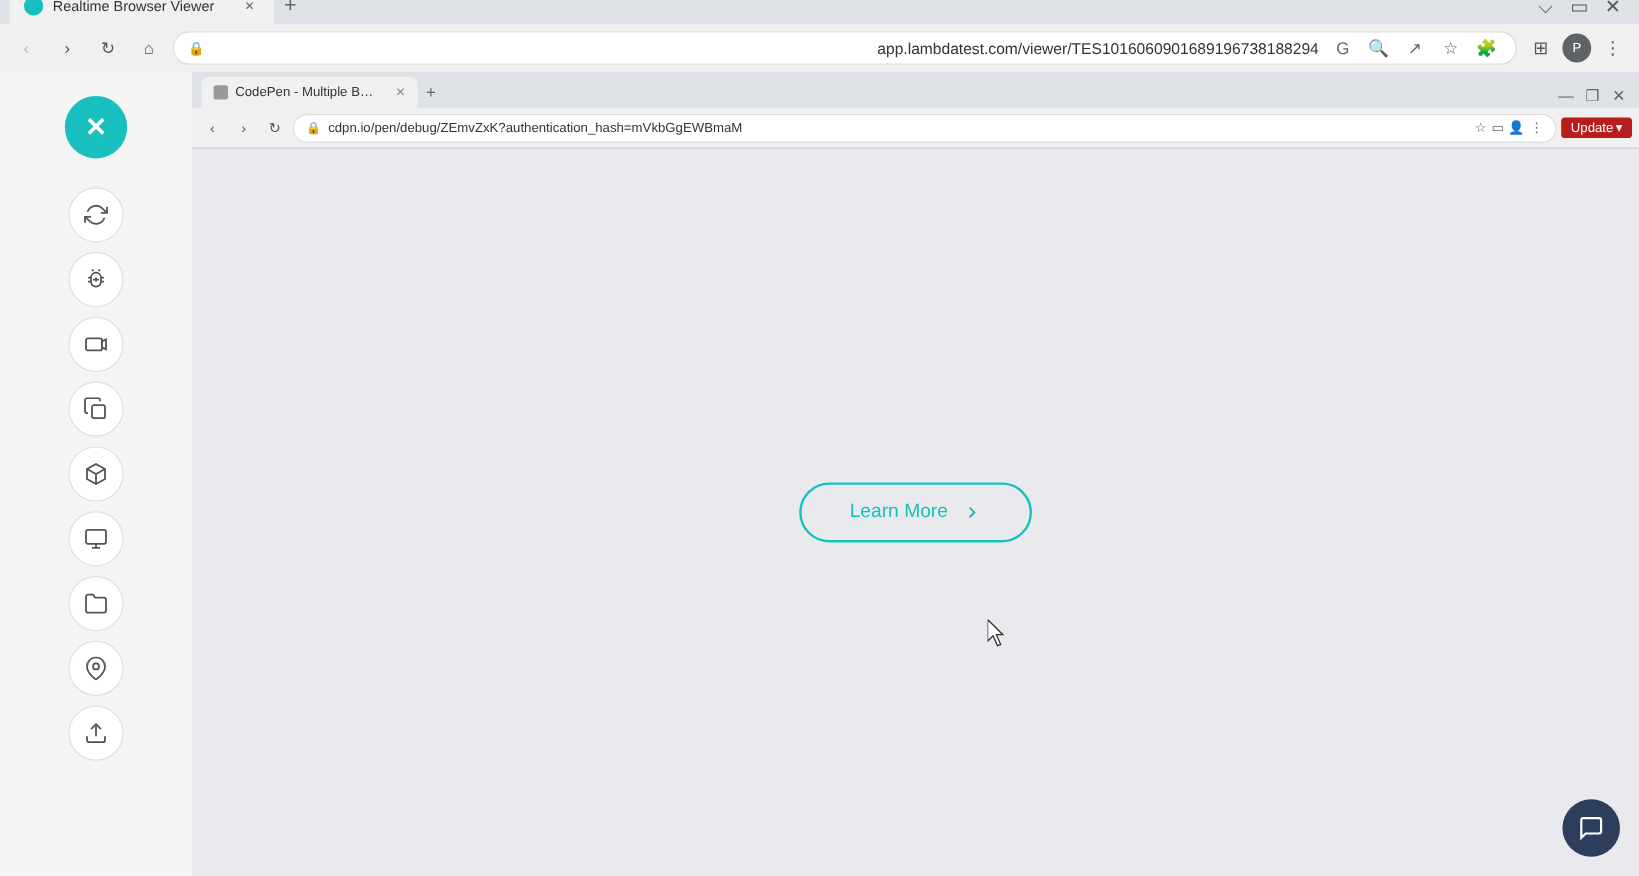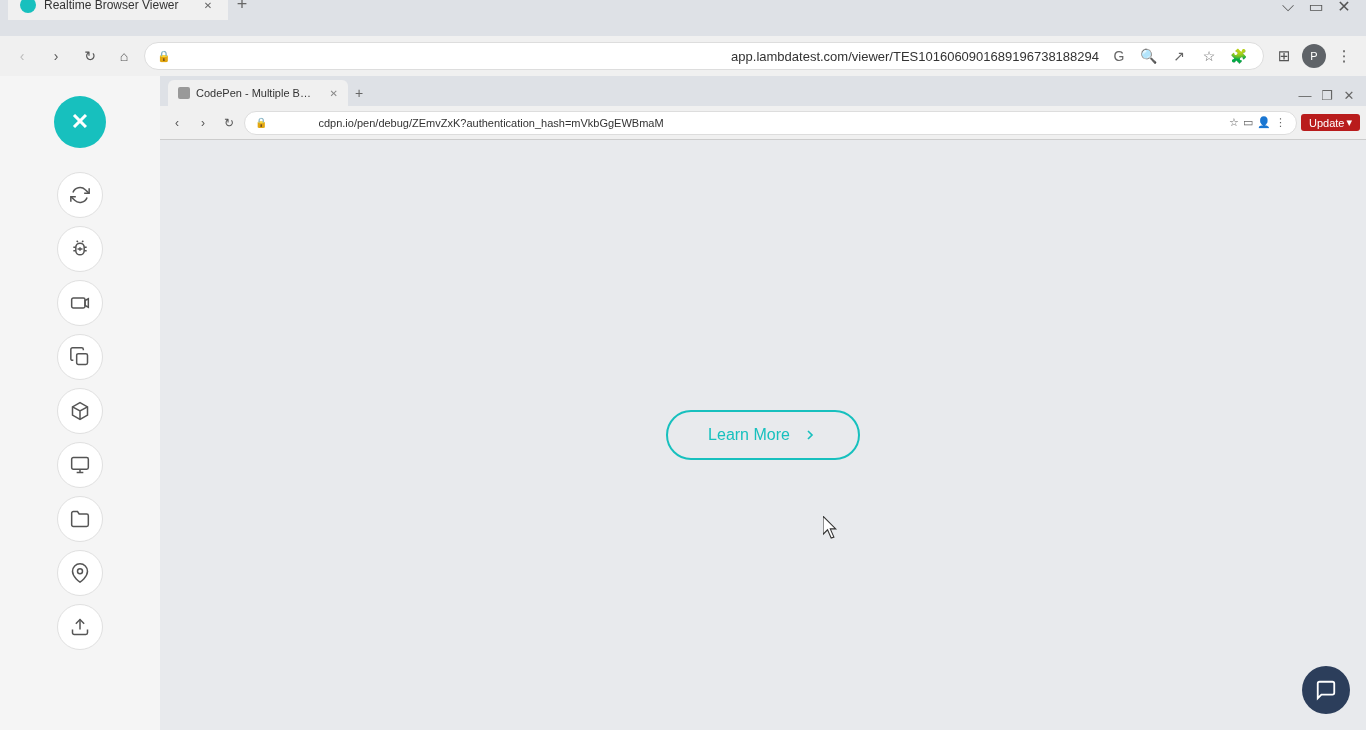--- a/index.html
+++ b/index.html
@@ -9,25 +9,25 @@
     .chrome-outer {
       width: 100%;
       height: 100%;
       display: flex;
       flex-direction: column;
       background: #dee1e6;
     }
 
     
     .tab-bar {
-      height: 36px;
+      height: 20px;
       background: #dee1e6;
       display: flex;
       align-items: flex-end;
-      padding: 0 0 16px 8px;
+      padding: 0 0 0 8px;
     }
     .tab-active {
       background: #f0f0f0;
       border-radius: 8px 8px 0 0;
       display: flex;
       align-items: center;
       padding: 0 12px;
       height: 30px;
       min-width: 220px;
       gap: 8px;
@@ -272,21 +272,21 @@
       height: 24px;
       background: #fff;
       border-radius: 12px;
       display: flex;
       align-items: center;
       padding: 0 10px;
       gap: 6px;
       border: 1px solid #ddd;
     }
     .inner-addr-lock { font-size: 10px; color: #666; }
-    .inner-addr-text { font-size: 11px; color: #333; flex: 1; margin-left: 45px; }
+    .inner-addr-text { font-size: 11px; color: #333; flex: 1; }
     .inner-addr-icons {
       display: flex; align-items: center; gap: 4px;
     }
     .inner-addr-icon { font-size: 11px; color: #666; cursor: pointer; }
     .inner-update-btn {
       background: #b91c1c;
       color: #fff;
       font-size: 11px;
       padding: 2px 8px;
       border-radius: 3px;

